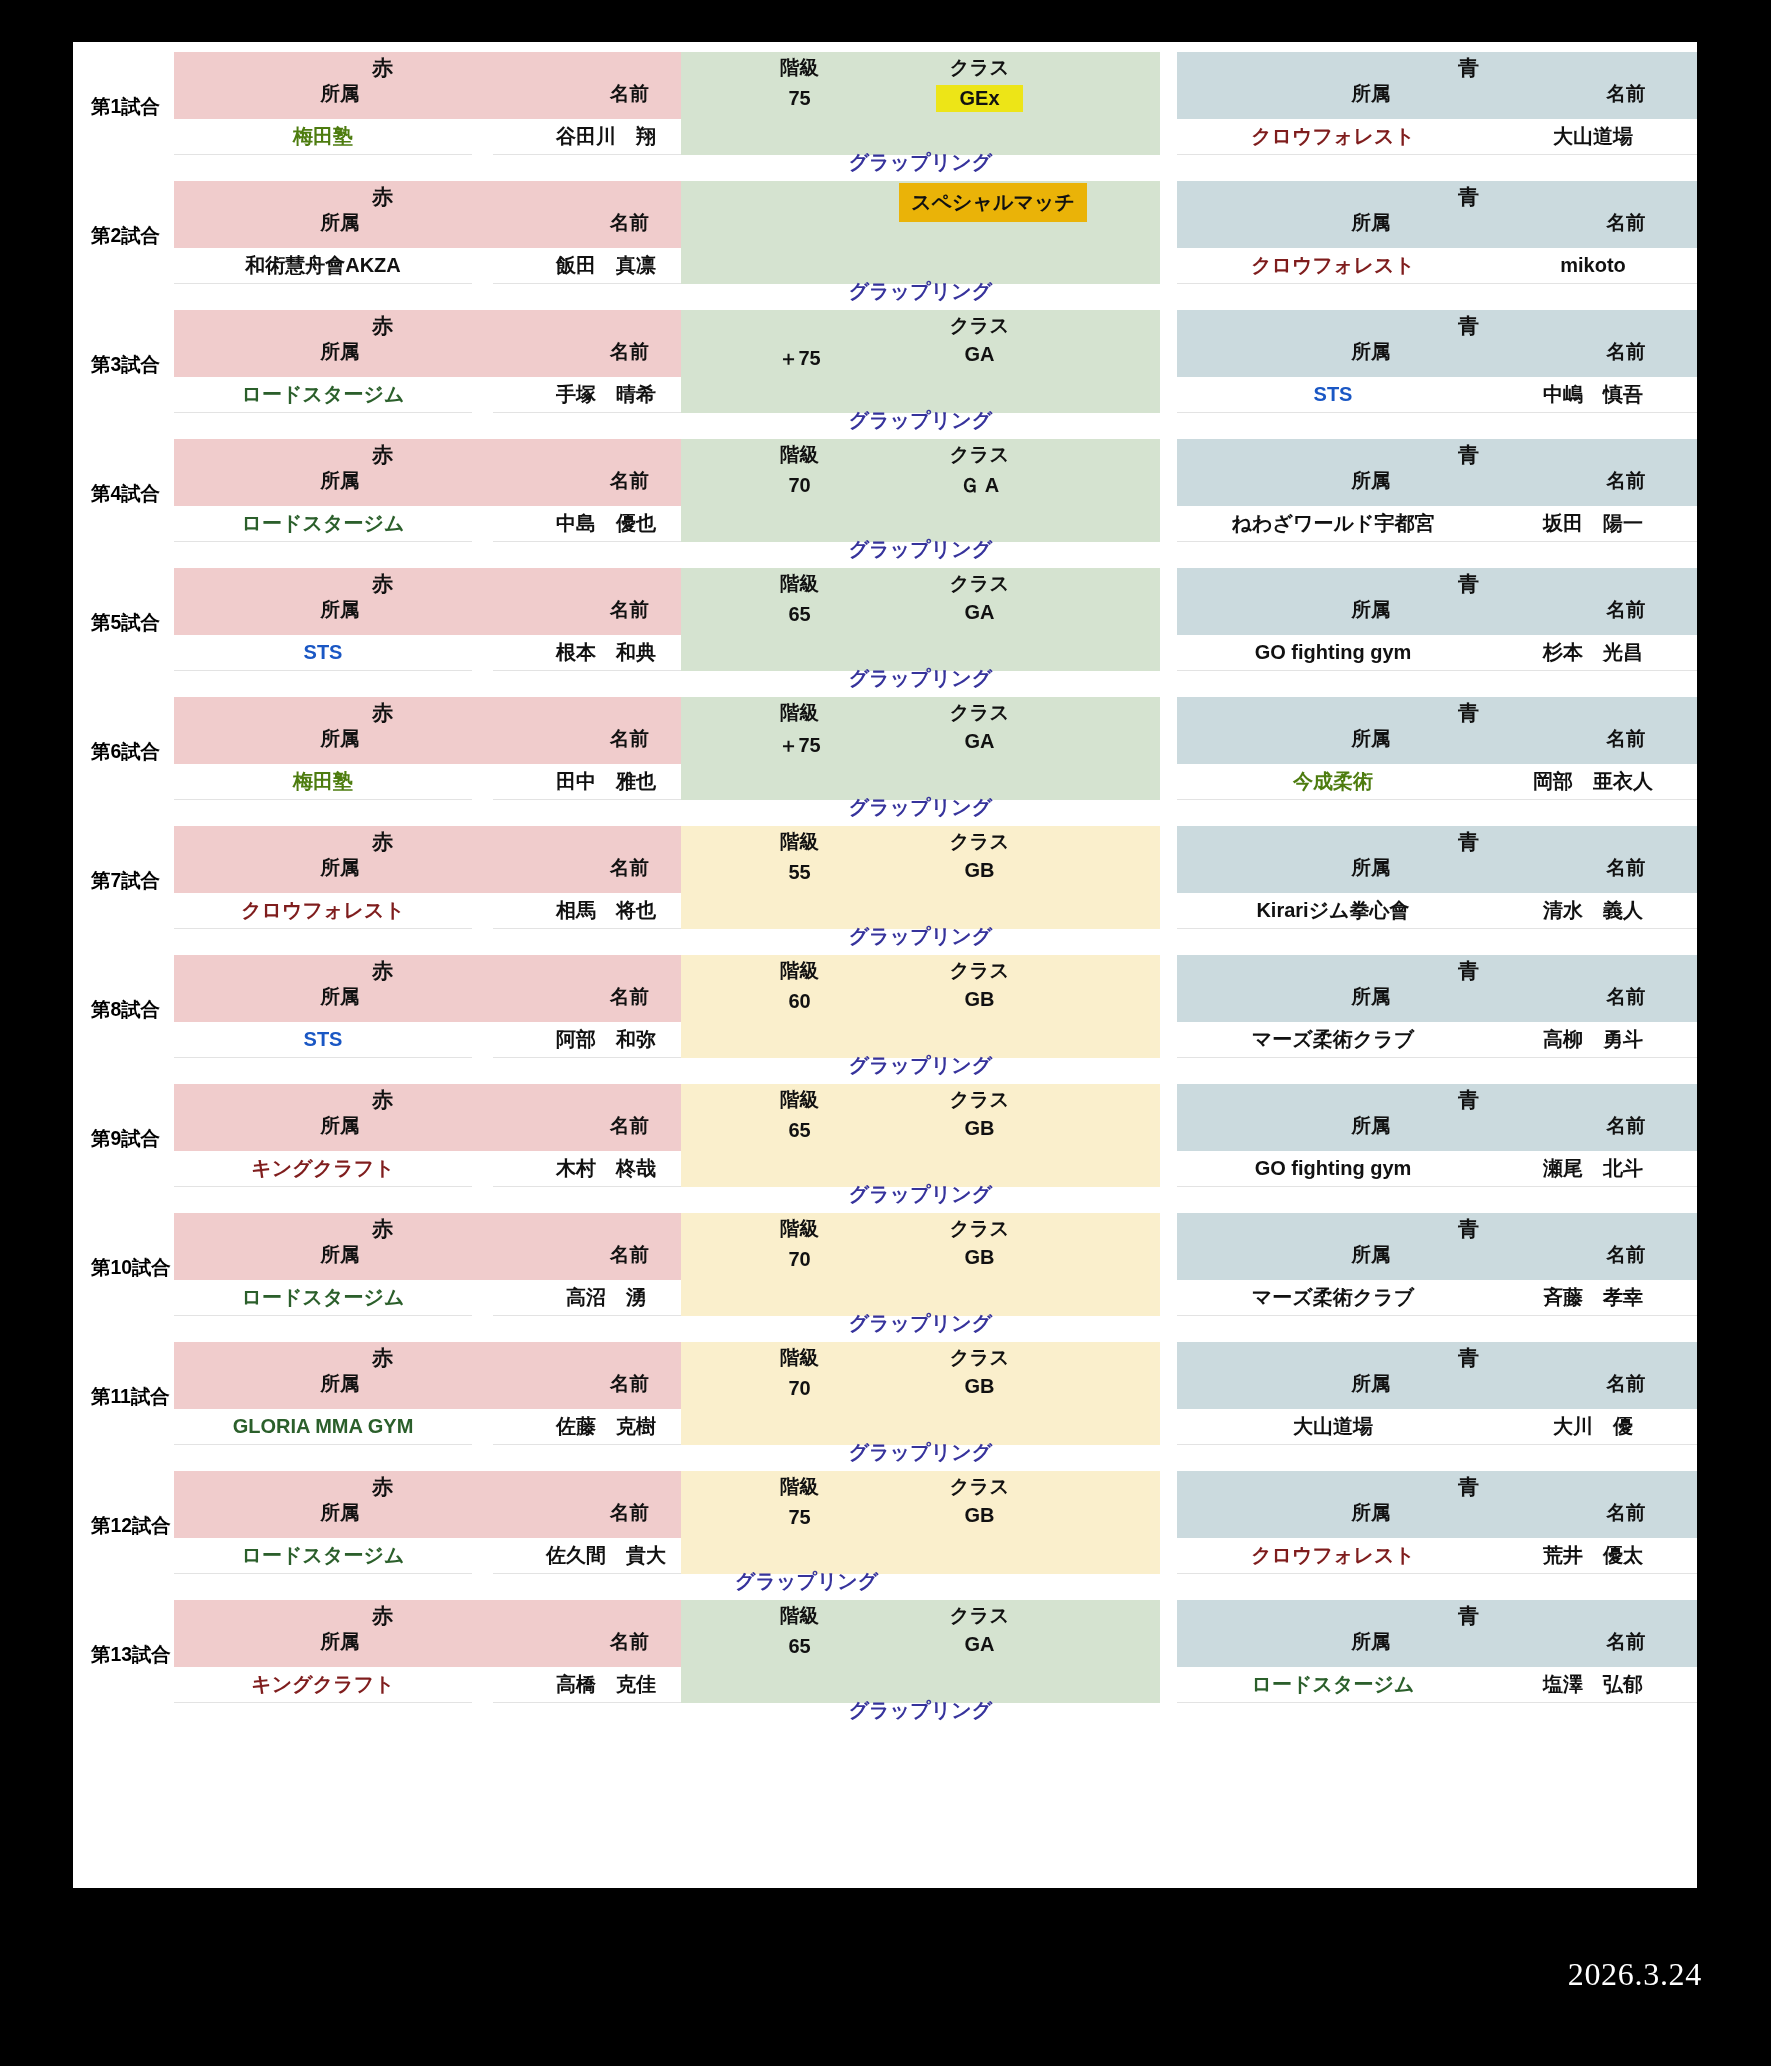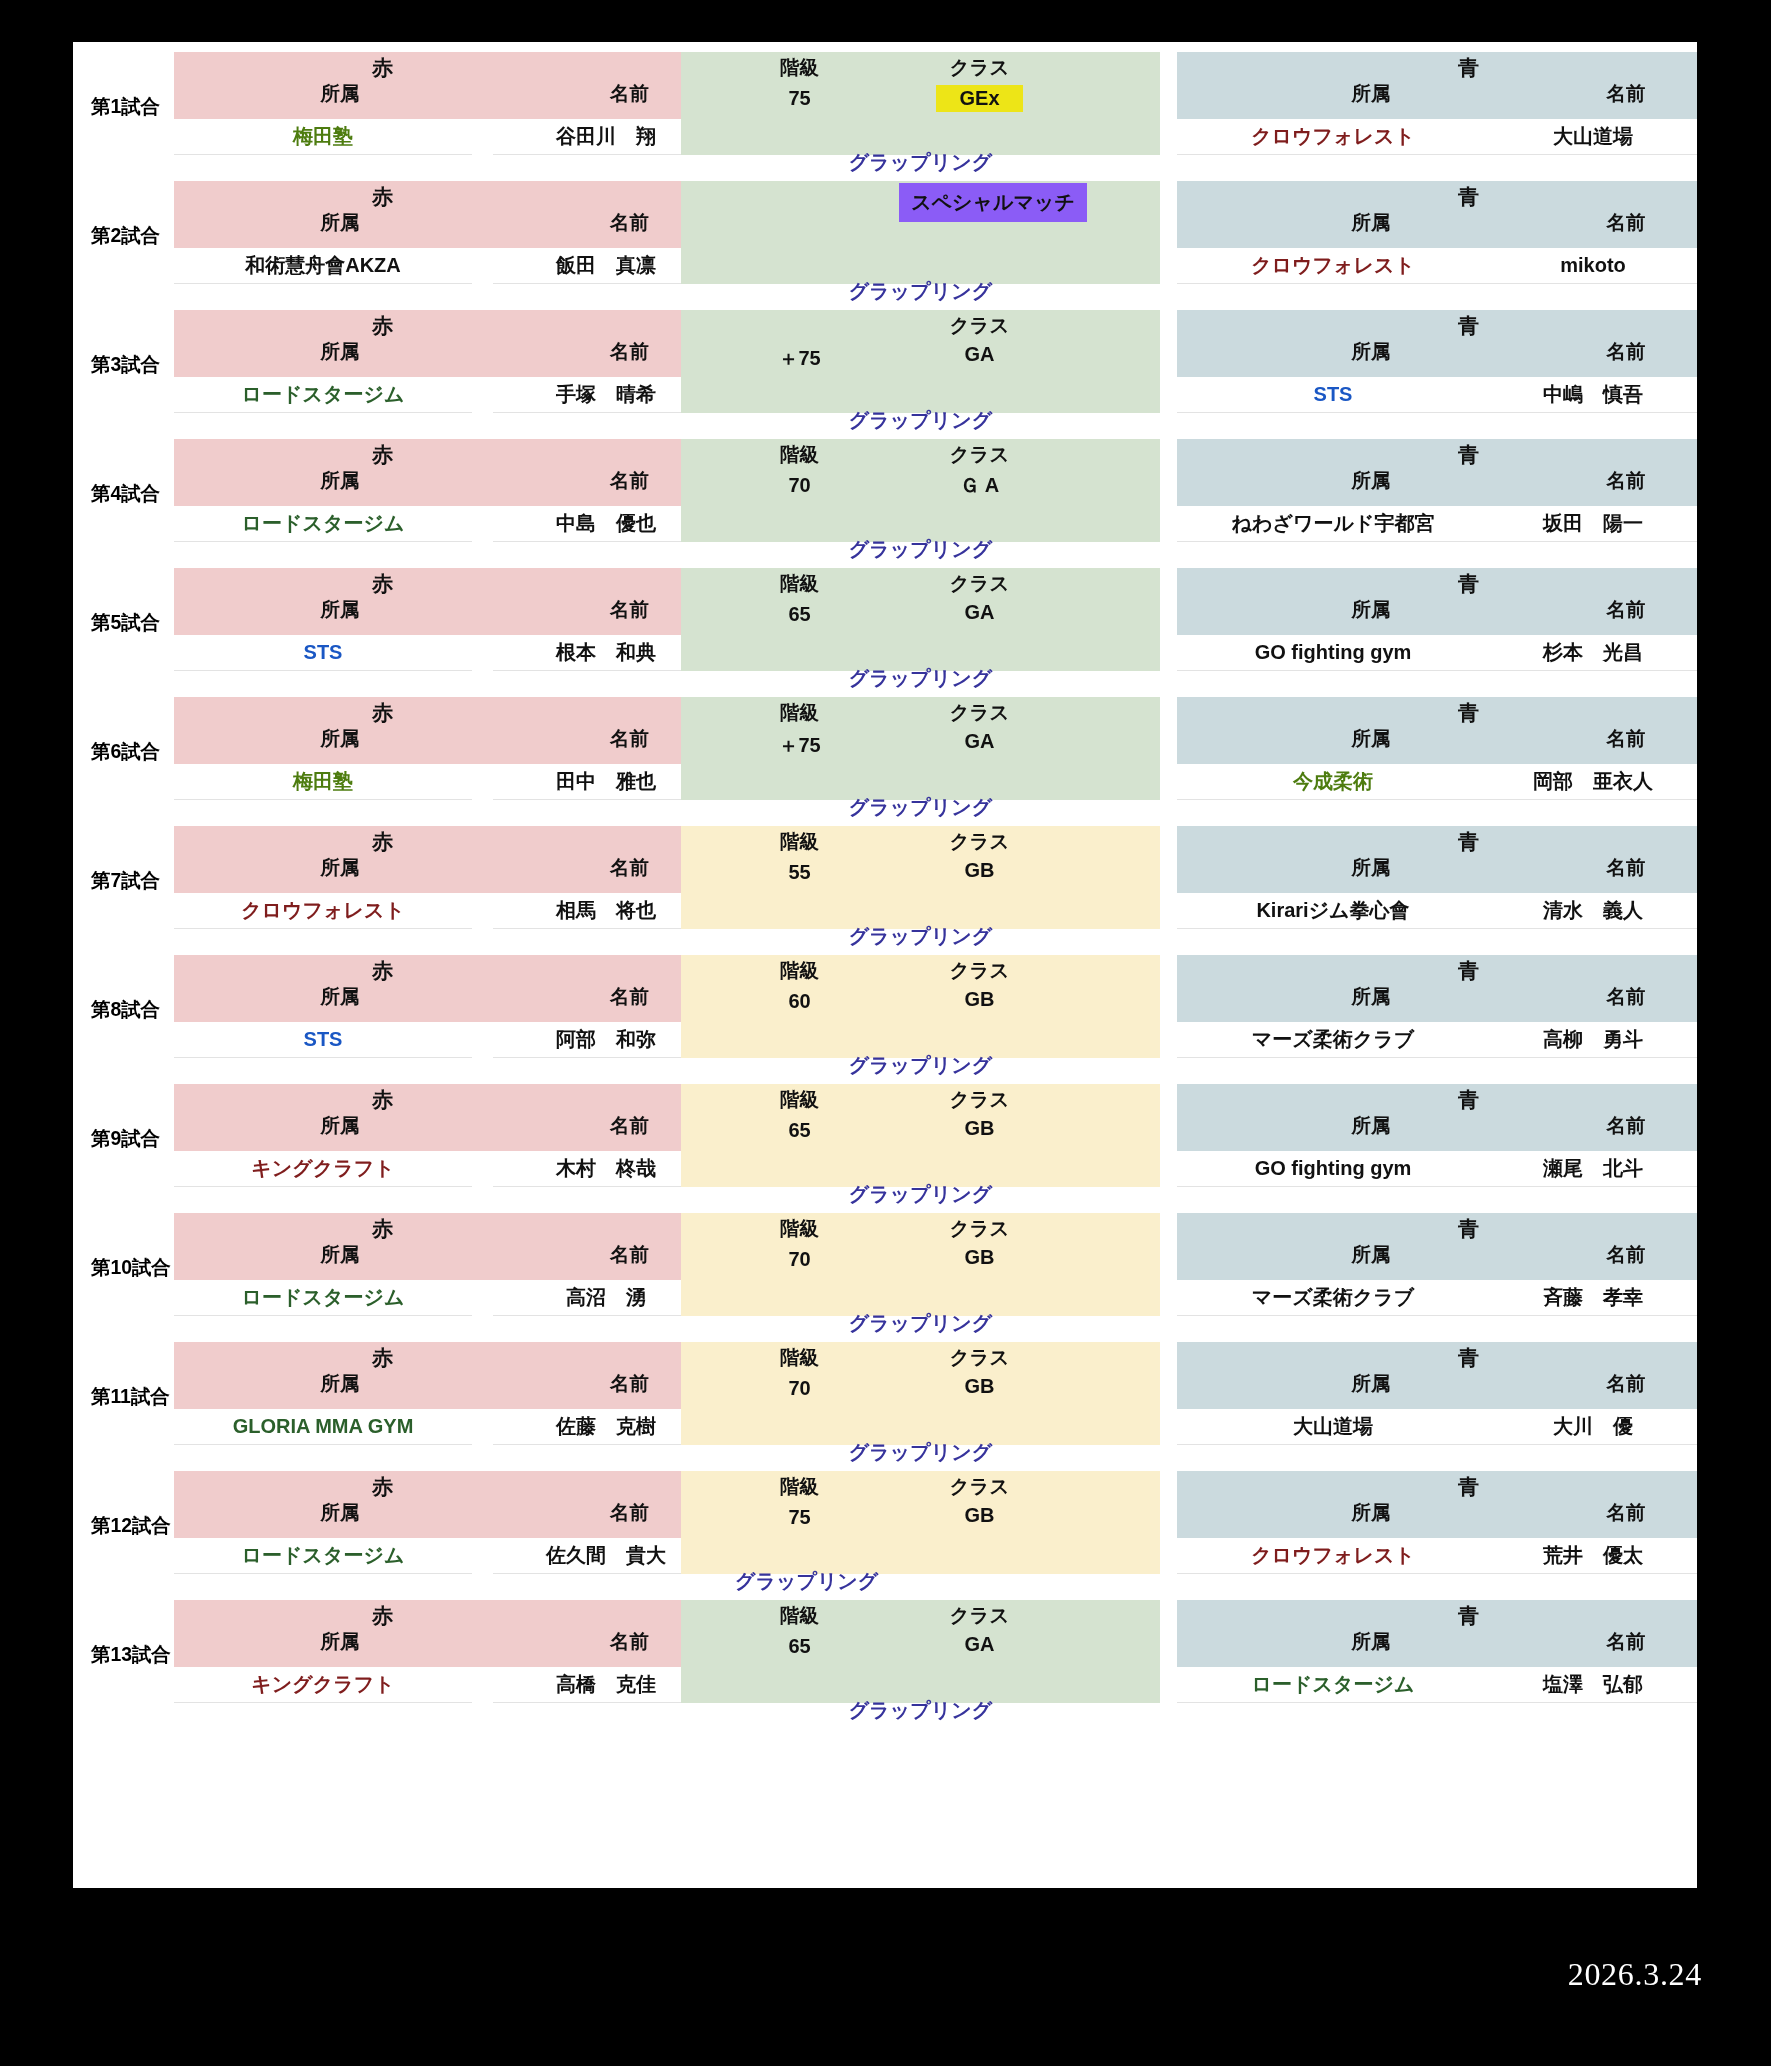--- a/index.html
+++ b/index.html
@@ -104,21 +104,21 @@
     text-align:center; font-size:20px; font-weight:bold; color:#111;
   }
   .cen-cls .hl{
     background:#EDE517; padding:2.1px 23.6px; display:inline-block;
   }
   .cen-special{
     position:absolute; left:208px; top:2.8px; width:208px;
     text-align:center; font-size:20px; font-weight:bold; color:#111;
   }
   .cen-special .hl{
-    background:#8b5cf6; padding:5.6px 12.5px; display:inline-block;
+    background:#eab308; padding:5.6px 12.5px; display:inline-block;
   }
   .cen-style{
     position:absolute; left:0; top:67px; width:100%;
     text-align:center; font-size:20px; font-weight:bold; color:#36339C;margin-top:30px;
   }
   .cen-style.leftish{ text-align:left; padding-left:54px; width:auto;}
 
   
   .blueblk{
     position:absolute;

